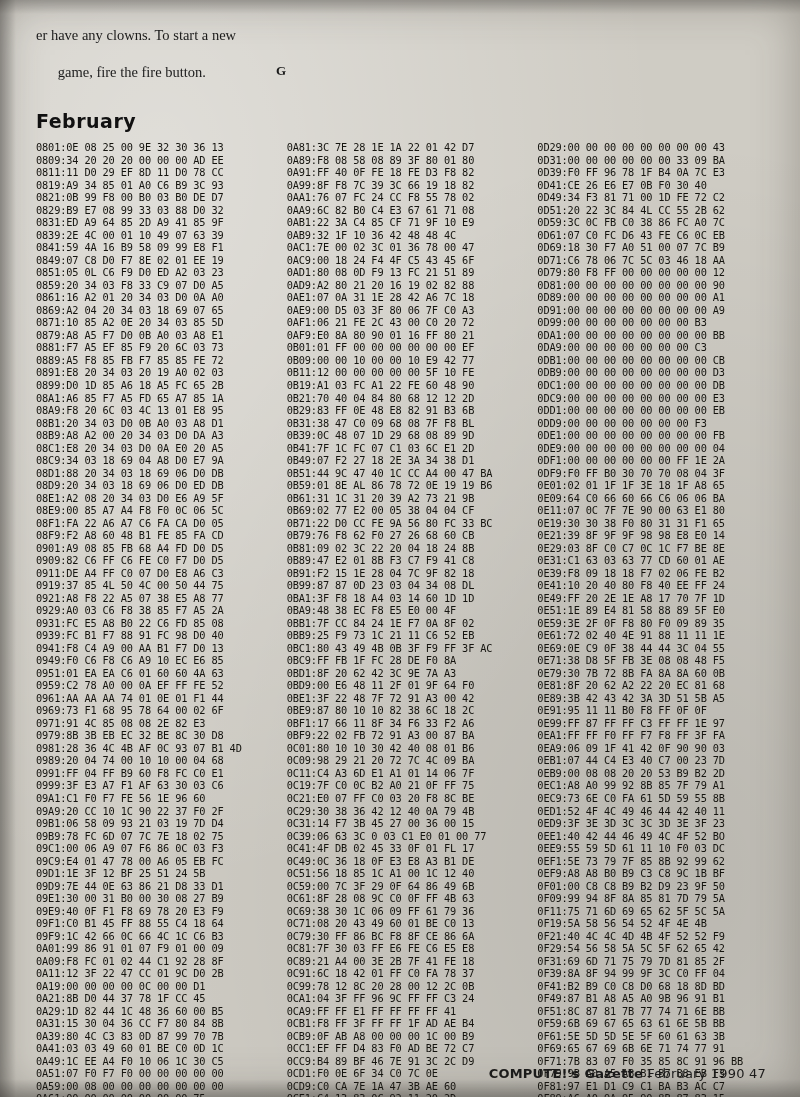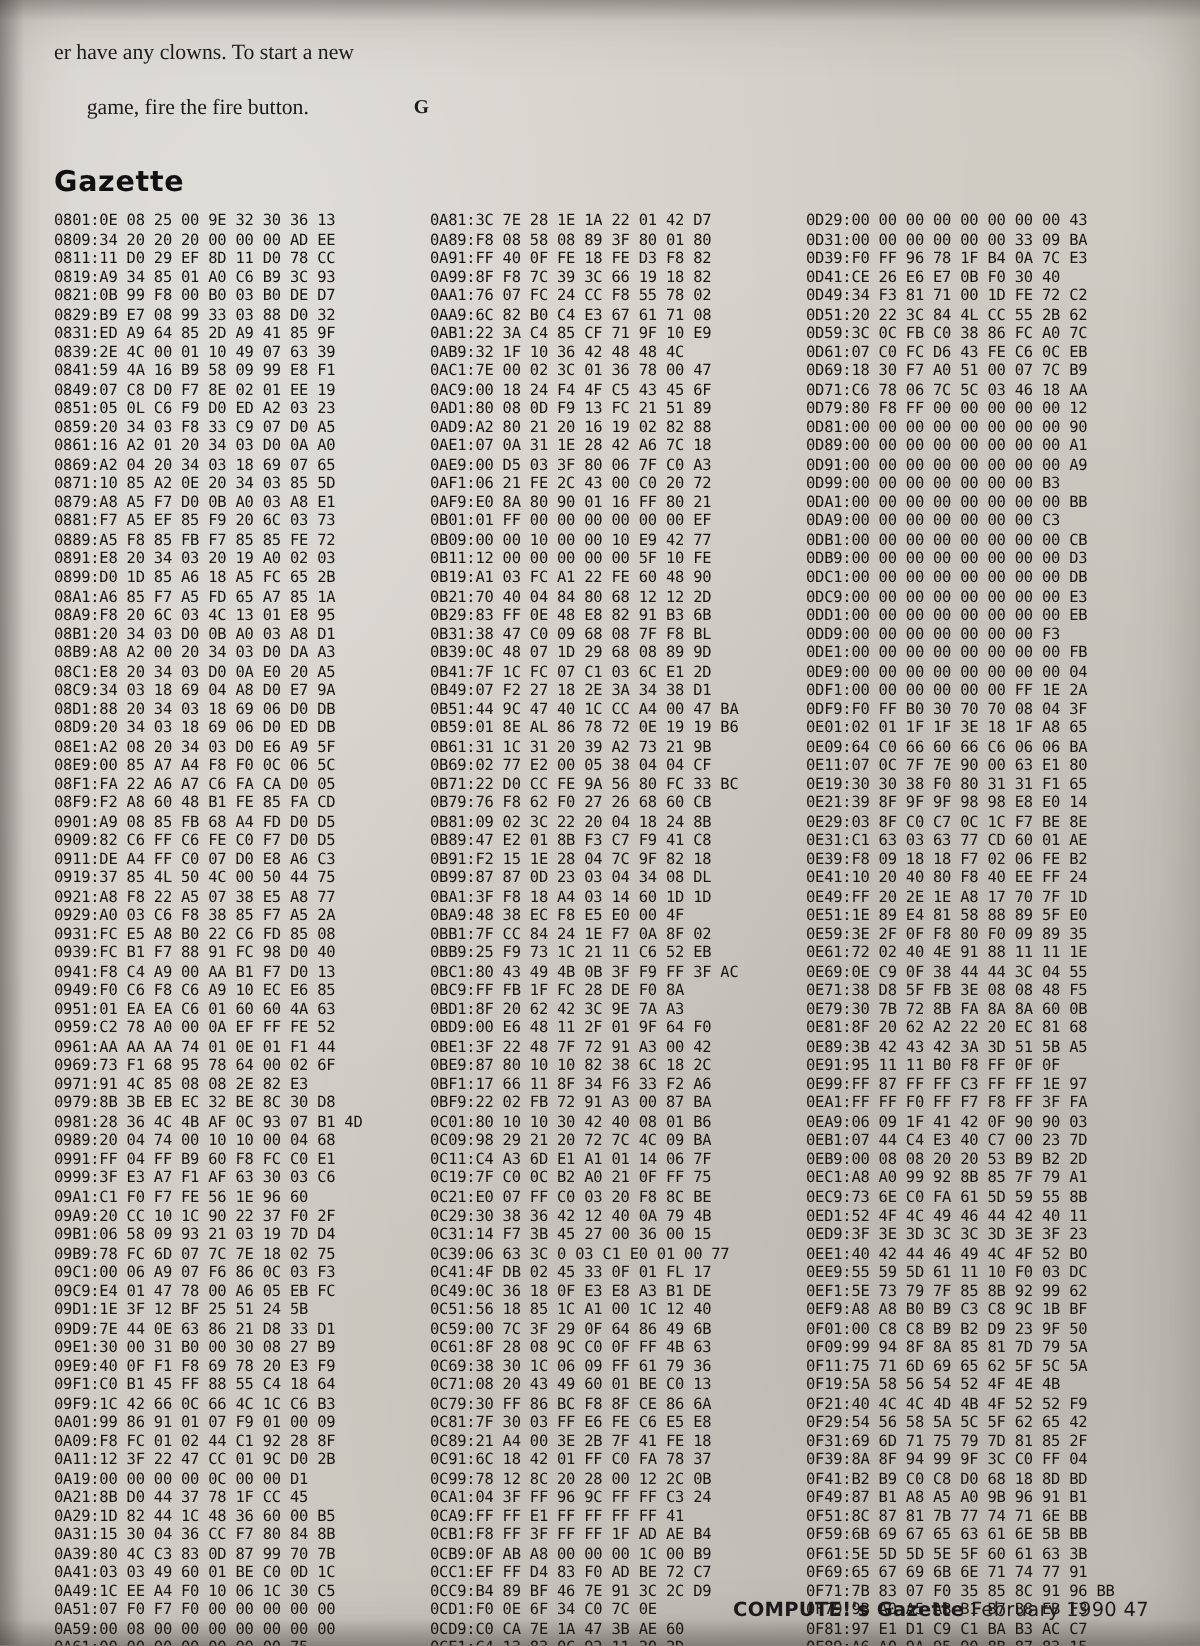--- a/index.html
+++ b/index.html
@@ -113,21 +113,21 @@
   <div class="edge-shadow-top"></div>
   <div class="edge-shadow-bottom"></div>
 
   <div class="intro">
     <div class="intro-line">er have any clowns. To start a new</div>
     <div class="intro-line">
       <span class="endmark">G</span><span>game, fire the fire button.</span>
     </div>
   </div>
 
-  <div class="headline">Gazette</div>
+  <div class="headline">February</div>
 
   <div class="columns">
     <div class="col col-1"><div class="line">0801:0E 08 25 00 9E 32 30 36 13</div><div class="line">0809:34 20 20 20 00 00 00 AD EE</div><div class="line">0811:11 D0 29 EF 8D 11 D0 78 CC</div><div class="line">0819:A9 34 85 01 A0 C6 B9 3C 93</div><div class="line">0821:0B 99 F8 00 B0 03 B0 DE D7</div><div class="line">0829:B9 E7 08 99 33 03 88 D0 32</div><div class="line">0831:ED A9 64 85 2D A9 41 85 9F</div><div class="line">0839:2E 4C 00 01 10 49 07 63 39</div><div class="line">0841:59 4A 16 B9 58 09 99 E8 F1</div><div class="line">0849:07 C8 D0 F7 8E 02 01 EE 19</div><div class="line">0851:05 0L C6 F9 D0 ED A2 03 23</div><div class="line">0859:20 34 03 F8 33 C9 07 D0 A5</div><div class="line">0861:16 A2 01 20 34 03 D0 0A A0</div><div class="line">0869:A2 04 20 34 03 18 69 07 65</div><div class="line">0871:10 85 A2 0E 20 34 03 85 5D</div><div class="line">0879:A8 A5 F7 D0 0B A0 03 A8 E1</div><div class="line">0881:F7 A5 EF 85 F9 20 6C 03 73</div><div class="line">0889:A5 F8 85 FB F7 85 85 FE 72</div><div class="line">0891:E8 20 34 03 20 19 A0 02 03</div><div class="line">0899:D0 1D 85 A6 18 A5 FC 65 2B</div><div class="line">08A1:A6 85 F7 A5 FD 65 A7 85 1A</div><div class="line">08A9:F8 20 6C 03 4C 13 01 E8 95</div><div class="line">08B1:20 34 03 D0 0B A0 03 A8 D1</div><div class="line">08B9:A8 A2 00 20 34 03 D0 DA A3</div><div class="line">08C1:E8 20 34 03 D0 0A E0 20 A5</div><div class="line">08C9:34 03 18 69 04 A8 D0 E7 9A</div><div class="line">08D1:88 20 34 03 18 69 06 D0 DB</div><div class="line">08D9:20 34 03 18 69 06 D0 ED DB</div><div class="line">08E1:A2 08 20 34 03 D0 E6 A9 5F</div><div class="line">08E9:00 85 A7 A4 F8 F0 0C 06 5C</div><div class="line">08F1:FA 22 A6 A7 C6 FA CA D0 05</div><div class="line">08F9:F2 A8 60 48 B1 FE 85 FA CD</div><div class="line">0901:A9 08 85 FB 68 A4 FD D0 D5</div><div class="line">0909:82 C6 FF C6 FE C0 F7 D0 D5</div><div class="line">0911:DE A4 FF C0 07 D0 E8 A6 C3</div><div class="line">0919:37 85 4L 50 4C 00 50 44 75</div><div class="line">0921:A8 F8 22 A5 07 38 E5 A8 77</div><div class="line">0929:A0 03 C6 F8 38 85 F7 A5 2A</div><div class="line">0931:FC E5 A8 B0 22 C6 FD 85 08</div><div class="line">0939:FC B1 F7 88 91 FC 98 D0 40</div><div class="line">0941:F8 C4 A9 00 AA B1 F7 D0 13</div><div class="line">0949:F0 C6 F8 C6 A9 10 EC E6 85</div><div class="line">0951:01 EA EA C6 01 60 60 4A 63</div><div class="line">0959:C2 78 A0 00 0A EF FF FE 52</div><div class="line">0961:AA AA AA 74 01 0E 01 F1 44</div><div class="line">0969:73 F1 68 95 78 64 00 02 6F</div><div class="line">0971:91 4C 85 08 08 2E 82 E3</div><div class="line">0979:8B 3B EB EC 32 BE 8C 30 D8</div><div class="line">0981:28 36 4C 4B AF 0C 93 07 B1 4D</div><div class="line">0989:20 04 74 00 10 10 00 04 68</div><div class="line">0991:FF 04 FF B9 60 F8 FC C0 E1</div><div class="line">0999:3F E3 A7 F1 AF 63 30 03 C6</div><div class="line">09A1:C1 F0 F7 FE 56 1E 96 60</div><div class="line">09A9:20 CC 10 1C 90 22 37 F0 2F</div><div class="line">09B1:06 58 09 93 21 03 19 7D D4</div><div class="line">09B9:78 FC 6D 07 7C 7E 18 02 75</div><div class="line">09C1:00 06 A9 07 F6 86 0C 03 F3</div><div class="line">09C9:E4 01 47 78 00 A6 05 EB FC</div><div class="line">09D1:1E 3F 12 BF 25 51 24 5B</div><div class="line">09D9:7E 44 0E 63 86 21 D8 33 D1</div><div class="line">09E1:30 00 31 B0 00 30 08 27 B9</div><div class="line">09E9:40 0F F1 F8 69 78 20 E3 F9</div><div class="line">09F1:C0 B1 45 FF 88 55 C4 18 64</div><div class="line">09F9:1C 42 66 0C 66 4C 1C C6 B3</div><div class="line">0A01:99 86 91 01 07 F9 01 00 09</div><div class="line">0A09:F8 FC 01 02 44 C1 92 28 8F</div><div class="line">0A11:12 3F 22 47 CC 01 9C D0 2B</div><div class="line">0A19:00 00 00 00 0C 00 00 D1</div><div class="line">0A21:8B D0 44 37 78 1F CC 45</div><div class="line">0A29:1D 82 44 1C 48 36 60 00 B5</div><div class="line">0A31:15 30 04 36 CC F7 80 84 8B</div><div class="line">0A39:80 4C C3 83 0D 87 99 70 7B</div><div class="line">0A41:03 03 49 60 01 BE C0 0D 1C</div><div class="line">0A49:1C EE A4 F0 10 06 1C 30 C5</div><div class="line">0A51:07 F0 F7 F0 00 00 00 00 00</div><div class="line">0A59:00 08 00 00 00 00 00 00 00</div><div class="line">0A61:00 00 00 00 00 00 00 75</div></div>
     <div class="col col-2"><div class="line">0A81:3C 7E 28 1E 1A 22 01 42 D7</div><div class="line">0A89:F8 08 58 08 89 3F 80 01 80</div><div class="line">0A91:FF 40 0F FE 18 FE D3 F8 82</div><div class="line">0A99:8F F8 7C 39 3C 66 19 18 82</div><div class="line">0AA1:76 07 FC 24 CC F8 55 78 02</div><div class="line">0AA9:6C 82 B0 C4 E3 67 61 71 08</div><div class="line">0AB1:22 3A C4 85 CF 71 9F 10 E9</div><div class="line">0AB9:32 1F 10 36 42 48 48 4C</div><div class="line">0AC1:7E 00 02 3C 01 36 78 00 47</div><div class="line">0AC9:00 18 24 F4 4F C5 43 45 6F</div><div class="line">0AD1:80 08 0D F9 13 FC 21 51 89</div><div class="line">0AD9:A2 80 21 20 16 19 02 82 88</div><div class="line">0AE1:07 0A 31 1E 28 42 A6 7C 18</div><div class="line">0AE9:00 D5 03 3F 80 06 7F C0 A3</div><div class="line">0AF1:06 21 FE 2C 43 00 C0 20 72</div><div class="line">0AF9:E0 8A 80 90 01 16 FF 80 21</div><div class="line">0B01:01 FF 00 00 00 00 00 00 EF</div><div class="line">0B09:00 00 10 00 00 10 E9 42 77</div><div class="line">0B11:12 00 00 00 00 00 5F 10 FE</div><div class="line">0B19:A1 03 FC A1 22 FE 60 48 90</div><div class="line">0B21:70 40 04 84 80 68 12 12 2D</div><div class="line">0B29:83 FF 0E 48 E8 82 91 B3 6B</div><div class="line">0B31:38 47 C0 09 68 08 7F F8 BL</div><div class="line">0B39:0C 48 07 1D 29 68 08 89 9D</div><div class="line">0B41:7F 1C FC 07 C1 03 6C E1 2D</div><div class="line">0B49:07 F2 27 18 2E 3A 34 38 D1</div><div class="line">0B51:44 9C 47 40 1C CC A4 00 47 BA</div><div class="line">0B59:01 8E AL 86 78 72 0E 19 19 B6</div><div class="line">0B61:31 1C 31 20 39 A2 73 21 9B</div><div class="line">0B69:02 77 E2 00 05 38 04 04 CF</div><div class="line">0B71:22 D0 CC FE 9A 56 80 FC 33 BC</div><div class="line">0B79:76 F8 62 F0 27 26 68 60 CB</div><div class="line">0B81:09 02 3C 22 20 04 18 24 8B</div><div class="line">0B89:47 E2 01 8B F3 C7 F9 41 C8</div><div class="line">0B91:F2 15 1E 28 04 7C 9F 82 18</div><div class="line">0B99:87 87 0D 23 03 04 34 08 DL</div><div class="line">0BA1:3F F8 18 A4 03 14 60 1D 1D</div><div class="line">0BA9:48 38 EC F8 E5 E0 00 4F</div><div class="line">0BB1:7F CC 84 24 1E F7 0A 8F 02</div><div class="line">0BB9:25 F9 73 1C 21 11 C6 52 EB</div><div class="line">0BC1:80 43 49 4B 0B 3F F9 FF 3F AC</div><div class="line">0BC9:FF FB 1F FC 28 DE F0 8A</div><div class="line">0BD1:8F 20 62 42 3C 9E 7A A3</div><div class="line">0BD9:00 E6 48 11 2F 01 9F 64 F0</div><div class="line">0BE1:3F 22 48 7F 72 91 A3 00 42</div><div class="line">0BE9:87 80 10 10 82 38 6C 18 2C</div><div class="line">0BF1:17 66 11 8F 34 F6 33 F2 A6</div><div class="line">0BF9:22 02 FB 72 91 A3 00 87 BA</div><div class="line">0C01:80 10 10 30 42 40 08 01 B6</div><div class="line">0C09:98 29 21 20 72 7C 4C 09 BA</div><div class="line">0C11:C4 A3 6D E1 A1 01 14 06 7F</div><div class="line">0C19:7F C0 0C B2 A0 21 0F FF 75</div><div class="line">0C21:E0 07 FF C0 03 20 F8 8C BE</div><div class="line">0C29:30 38 36 42 12 40 0A 79 4B</div><div class="line">0C31:14 F7 3B 45 27 00 36 00 15</div><div class="line">0C39:06 63 3C 0 03 C1 E0 01 00 77</div><div class="line">0C41:4F DB 02 45 33 0F 01 FL 17</div><div class="line">0C49:0C 36 18 0F E3 E8 A3 B1 DE</div><div class="line">0C51:56 18 85 1C A1 00 1C 12 40</div><div class="line">0C59:00 7C 3F 29 0F 64 86 49 6B</div><div class="line">0C61:8F 28 08 9C C0 0F FF 4B 63</div><div class="line">0C69:38 30 1C 06 09 FF 61 79 36</div><div class="line">0C71:08 20 43 49 60 01 BE C0 13</div><div class="line">0C79:30 FF 86 BC F8 8F CE 86 6A</div><div class="line">0C81:7F 30 03 FF E6 FE C6 E5 E8</div><div class="line">0C89:21 A4 00 3E 2B 7F 41 FE 18</div><div class="line">0C91:6C 18 42 01 FF C0 FA 78 37</div><div class="line">0C99:78 12 8C 20 28 00 12 2C 0B</div><div class="line">0CA1:04 3F FF 96 9C FF FF C3 24</div><div class="line">0CA9:FF FF E1 FF FF FF FF 41</div><div class="line">0CB1:F8 FF 3F FF FF 1F AD AE B4</div><div class="line">0CB9:0F AB A8 00 00 00 1C 00 B9</div><div class="line">0CC1:EF FF D4 83 F0 AD BE 72 C7</div><div class="line">0CC9:B4 89 BF 46 7E 91 3C 2C D9</div><div class="line">0CD1:F0 0E 6F 34 C0 7C 0E</div><div class="line">0CD9:C0 CA 7E 1A 47 3B AE 60</div><div class="line">0CE1:C4 13 83 0C 92 11 20 2D</div></div>
     <div class="col col-3"><div class="line">0D29:00 00 00 00 00 00 00 00 43</div><div class="line">0D31:00 00 00 00 00 00 33 09 BA</div><div class="line">0D39:F0 FF 96 78 1F B4 0A 7C E3</div><div class="line">0D41:CE 26 E6 E7 0B F0 30 40</div><div class="line">0D49:34 F3 81 71 00 1D FE 72 C2</div><div class="line">0D51:20 22 3C 84 4L CC 55 2B 62</div><div class="line">0D59:3C 0C FB C0 38 86 FC A0 7C</div><div class="line">0D61:07 C0 FC D6 43 FE C6 0C EB</div><div class="line">0D69:18 30 F7 A0 51 00 07 7C B9</div><div class="line">0D71:C6 78 06 7C 5C 03 46 18 AA</div><div class="line">0D79:80 F8 FF 00 00 00 00 00 12</div><div class="line">0D81:00 00 00 00 00 00 00 00 90</div><div class="line">0D89:00 00 00 00 00 00 00 00 A1</div><div class="line">0D91:00 00 00 00 00 00 00 00 A9</div><div class="line">0D99:00 00 00 00 00 00 00 B3</div><div class="line">0DA1:00 00 00 00 00 00 00 00 BB</div><div class="line">0DA9:00 00 00 00 00 00 00 C3</div><div class="line">0DB1:00 00 00 00 00 00 00 00 CB</div><div class="line">0DB9:00 00 00 00 00 00 00 00 D3</div><div class="line">0DC1:00 00 00 00 00 00 00 00 DB</div><div class="line">0DC9:00 00 00 00 00 00 00 00 E3</div><div class="line">0DD1:00 00 00 00 00 00 00 00 EB</div><div class="line">0DD9:00 00 00 00 00 00 00 F3</div><div class="line">0DE1:00 00 00 00 00 00 00 00 FB</div><div class="line">0DE9:00 00 00 00 00 00 00 00 04</div><div class="line">0DF1:00 00 00 00 00 00 FF 1E 2A</div><div class="line">0DF9:F0 FF B0 30 70 70 08 04 3F</div><div class="line">0E01:02 01 1F 1F 3E 18 1F A8 65</div><div class="line">0E09:64 C0 66 60 66 C6 06 06 BA</div><div class="line">0E11:07 0C 7F 7E 90 00 63 E1 80</div><div class="line">0E19:30 30 38 F0 80 31 31 F1 65</div><div class="line">0E21:39 8F 9F 9F 98 98 E8 E0 14</div><div class="line">0E29:03 8F C0 C7 0C 1C F7 BE 8E</div><div class="line">0E31:C1 63 03 63 77 CD 60 01 AE</div><div class="line">0E39:F8 09 18 18 F7 02 06 FE B2</div><div class="line">0E41:10 20 40 80 F8 40 EE FF 24</div><div class="line">0E49:FF 20 2E 1E A8 17 70 7F 1D</div><div class="line">0E51:1E 89 E4 81 58 88 89 5F E0</div><div class="line">0E59:3E 2F 0F F8 80 F0 09 89 35</div><div class="line">0E61:72 02 40 4E 91 88 11 11 1E</div><div class="line">0E69:0E C9 0F 38 44 44 3C 04 55</div><div class="line">0E71:38 D8 5F FB 3E 08 08 48 F5</div><div class="line">0E79:30 7B 72 8B FA 8A 8A 60 0B</div><div class="line">0E81:8F 20 62 A2 22 20 EC 81 68</div><div class="line">0E89:3B 42 43 42 3A 3D 51 5B A5</div><div class="line">0E91:95 11 11 B0 F8 FF 0F 0F</div><div class="line">0E99:FF 87 FF FF C3 FF FF 1E 97</div><div class="line">0EA1:FF FF F0 FF F7 F8 FF 3F FA</div><div class="line">0EA9:06 09 1F 41 42 0F 90 90 03</div><div class="line">0EB1:07 44 C4 E3 40 C7 00 23 7D</div><div class="line">0EB9:00 08 08 20 20 53 B9 B2 2D</div><div class="line">0EC1:A8 A0 99 92 8B 85 7F 79 A1</div><div class="line">0EC9:73 6E C0 FA 61 5D 59 55 8B</div><div class="line">0ED1:52 4F 4C 49 46 44 42 40 11</div><div class="line">0ED9:3F 3E 3D 3C 3C 3D 3E 3F 23</div><div class="line">0EE1:40 42 44 46 49 4C 4F 52 BO</div><div class="line">0EE9:55 59 5D 61 11 10 F0 03 DC</div><div class="line">0EF1:5E 73 79 7F 85 8B 92 99 62</div><div class="line">0EF9:A8 A8 B0 B9 C3 C8 9C 1B BF</div><div class="line">0F01:00 C8 C8 B9 B2 D9 23 9F 50</div><div class="line">0F09:99 94 8F 8A 85 81 7D 79 5A</div><div class="line">0F11:75 71 6D 69 65 62 5F 5C 5A</div><div class="line">0F19:5A 58 56 54 52 4F 4E 4B</div><div class="line">0F21:40 4C 4C 4D 4B 4F 52 52 F9</div><div class="line">0F29:54 56 58 5A 5C 5F 62 65 42</div><div class="line">0F31:69 6D 71 75 79 7D 81 85 2F</div><div class="line">0F39:8A 8F 94 99 9F 3C C0 FF 04</div><div class="line">0F41:B2 B9 C0 C8 D0 68 18 8D BD</div><div class="line">0F49:87 B1 A8 A5 A0 9B 96 91 B1</div><div class="line">0F51:8C 87 81 7B 77 74 71 6E BB</div><div class="line">0F59:6B 69 67 65 63 61 6E 5B BB</div><div class="line">0F61:5E 5D 5D 5E 5F 60 61 63 3B</div><div class="line">0F69:65 67 69 6B 6E 71 74 77 91</div><div class="line">0F71:7B 83 07 F0 35 85 8C 91 96 BB</div><div class="line">0F79:9B A0 A5 AB B1 B7 B8 EB F3</div><div class="line">0F81:97 E1 D1 C9 C1 BA B3 AC C7</div><div class="line">0F89:A6 A0 9A 95 90 8B 87 83 15</div></div>
   </div>
 
   <div class="footer">
     <b>COMPUTE!'s Gazette</b>
     <span>February 1990</span>

